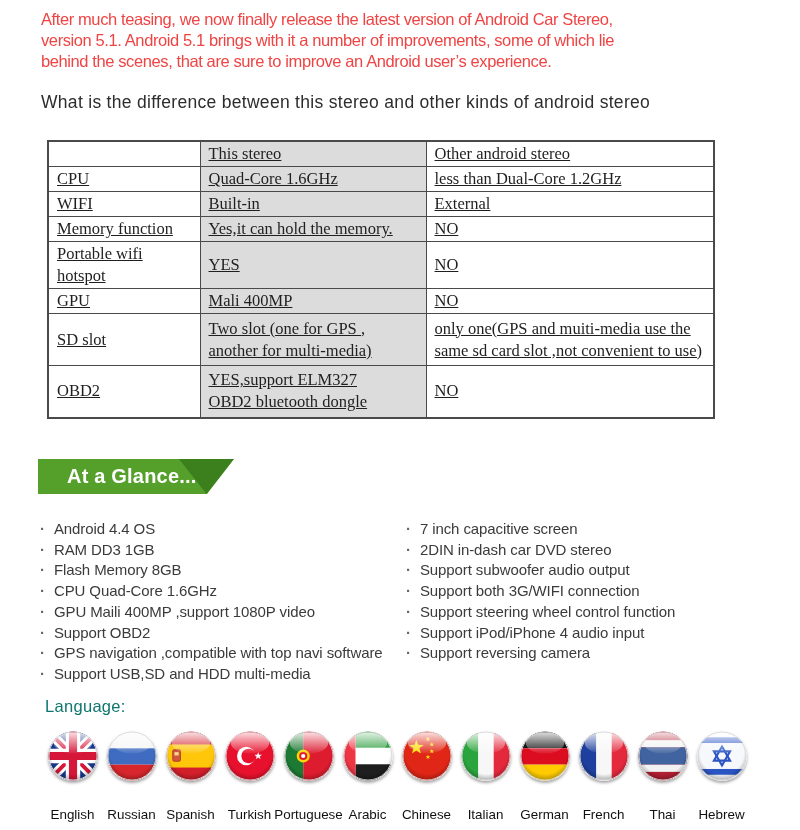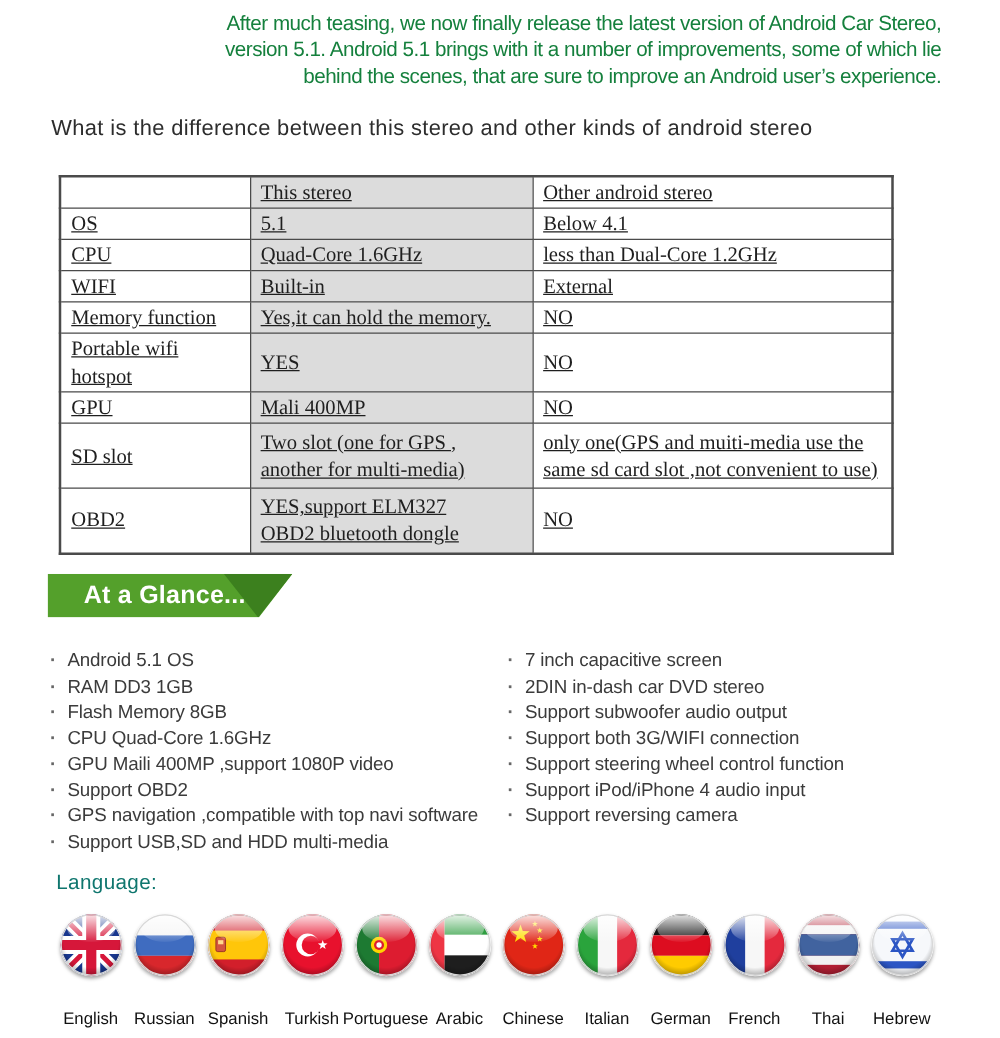--- a/index.html
+++ b/index.html
@@ -14,21 +14,21 @@
   html,body{background:#ffffff;}
   body{
     width:800px;height:830px;position:relative;overflow:hidden;
     font-family:"Liberation Sans",sans-serif;color:var(--body-text);
   }
 
   
   .intro{
     position:absolute;left:41px;top:9px;width:712px;
     font-size:16.5px;line-height:21px;letter-spacing:-0.4px;
-    color:#15803d;white-space:pre-line;text-align:right;
+    color:#ef4444;white-space:pre-line;
   }
 
   
   .diff-heading{
     position:absolute;left:41px;top:92px;width:720px;
     font-size:17.5px;letter-spacing:0.3px;color:#2d2d2d;font-weight:400;
   }
 
   
   .cmp-table{
@@ -127,25 +127,20 @@
       <col style="width:226px">
       <col style="width:288px">
     </colgroup>
   <tbody>
       <tr>
     <th></th>
     <th class="col-this">This stereo</th>
     <th>Other android stereo</th>
   </tr>
   <tr>
-    <td>OS</td>
-    <td class="col-this">5.1</td>
-    <td>Below 4.1</td>
-  </tr>
-  <tr>
     <td>CPU</td>
     <td class="col-this">Quad-Core 1.6GHz</td>
     <td>less than Dual-Core 1.2GHz</td>
   </tr>
   <tr>
     <td>WIFI</td>
     <td class="col-this">Built-in</td>
     <td>External</td>
   </tr>
   <tr>
@@ -177,21 +172,21 @@
     <td>NO</td>
   </tr>
 </tbody>
   </table>
 
 <div class="glance-banner">
   <span class="banner-text">At a Glance...</span>
 </div>
 
 <ul class="glance-list left">
-  <li>Android 5.1 OS</li>
+  <li>Android 4.4 OS</li>
   <li>RAM DD3 1GB</li>
   <li>Flash Memory 8GB</li>
   <li>CPU Quad-Core 1.6GHz</li>
   <li>GPU Maili 400MP ,support 1080P video</li>
   <li>Support OBD2</li>
   <li>GPS navigation ,compatible with top navi software</li>
   <li>Support USB,SD and HDD multi-media</li>
 </ul>
 
 <ul class="glance-list right">

